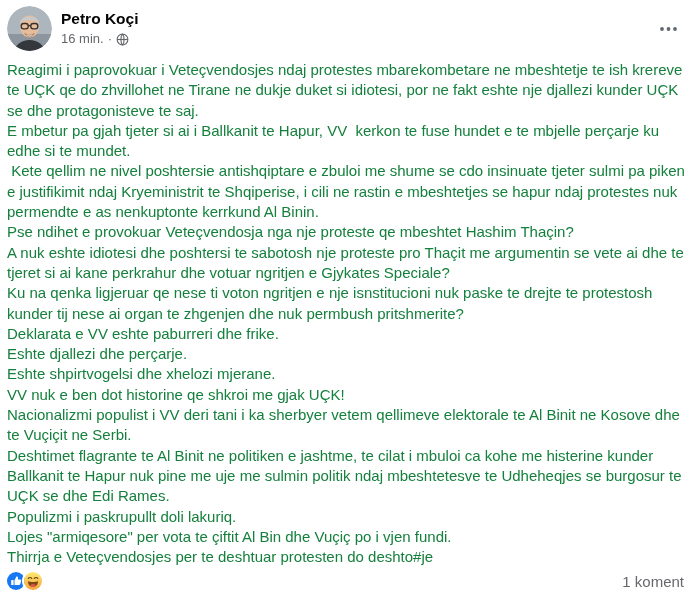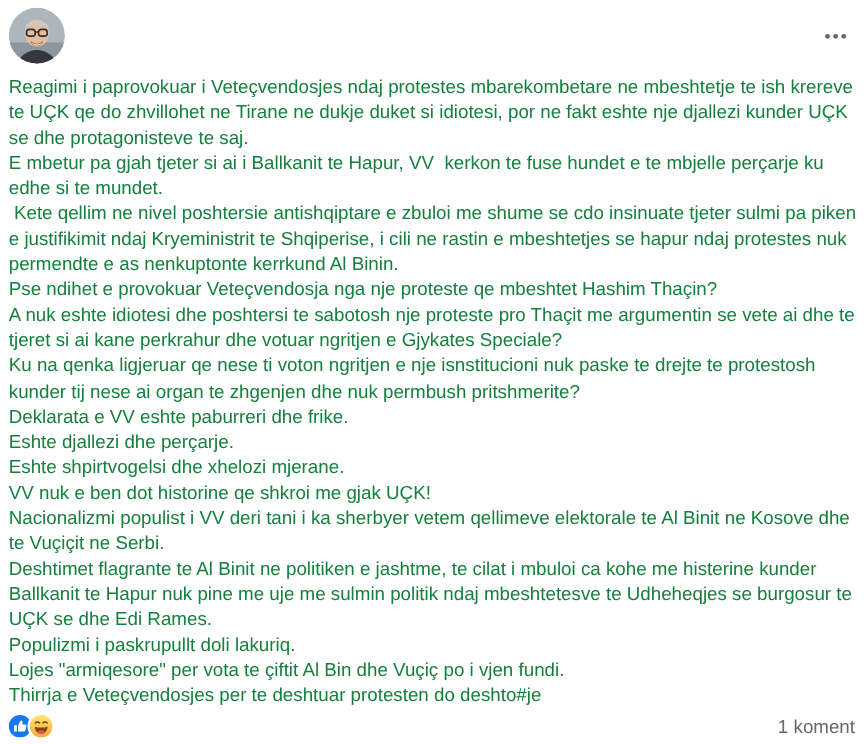--- a/index.html
+++ b/index.html
@@ -111,20 +111,34 @@
           <path d="M12.8 17 q-1.2 4 .4 7 l1.2-.4 q-1-3.3-.4-6.6z" fill="#bfbfbf"></path>
           <path d="M32.2 17 q1.2 4 -.4 7 l-1.2-.4 q1-3.3.4-6.6z" fill="#bfbfbf"></path>
           <rect x="14.2" y="17.5" width="7" height="5.4" rx="2.4" fill="none" stroke="#35302b" stroke-width="1.3"></rect>
           <rect x="23.8" y="17.5" width="7" height="5.4" rx="2.4" fill="none" stroke="#35302b" stroke-width="1.3"></rect>
           <line x1="21.2" y1="19.6" x2="23.8" y2="19.6" stroke="#35302b" stroke-width="1.2"></line>
           <path d="M17.8 27.5 q4.7 3.6 9.4 0 q-1.4 3.4-4.7 3.4 t-4.7-3.4z" fill="#ffffff" stroke="#9b6a4a" stroke-width="0.7"></path>
         </g>
       </svg>
     </div>
 
+    <div class="author-block">
+      <div class="author-name">Petro Koçi</div>
+      <div class="meta">
+        <span>16 min.</span>
+        <span class="sep">·</span>
+        <span style="line-height:0;">
+          <svg width="13" height="13" viewBox="0 0 16 16" fill="none" stroke="#65676B" stroke-width="1.4">
+            <circle cx="8" cy="8" r="6.6"></circle>
+            <line x1="1.4" y1="8" x2="14.6" y2="8"></line>
+            <path d="M8 1.4 c2.6 2.3 2.6 10.9 0 13.2 c-2.6-2.3-2.6-10.9 0-13.2z"></path>
+          </svg>
+        </span>
+      </div>
+    </div>
 
     <button class="menu-btn">
       <svg width="19" height="6" viewBox="0 0 19 6">
         <circle cx="3" cy="3" r="1.9" fill="#606770"></circle>
         <circle cx="9.5" cy="3" r="1.9" fill="#606770"></circle>
         <circle cx="16" cy="3" r="1.9" fill="#606770"></circle>
       </svg>
     </button>
 
   </div>

